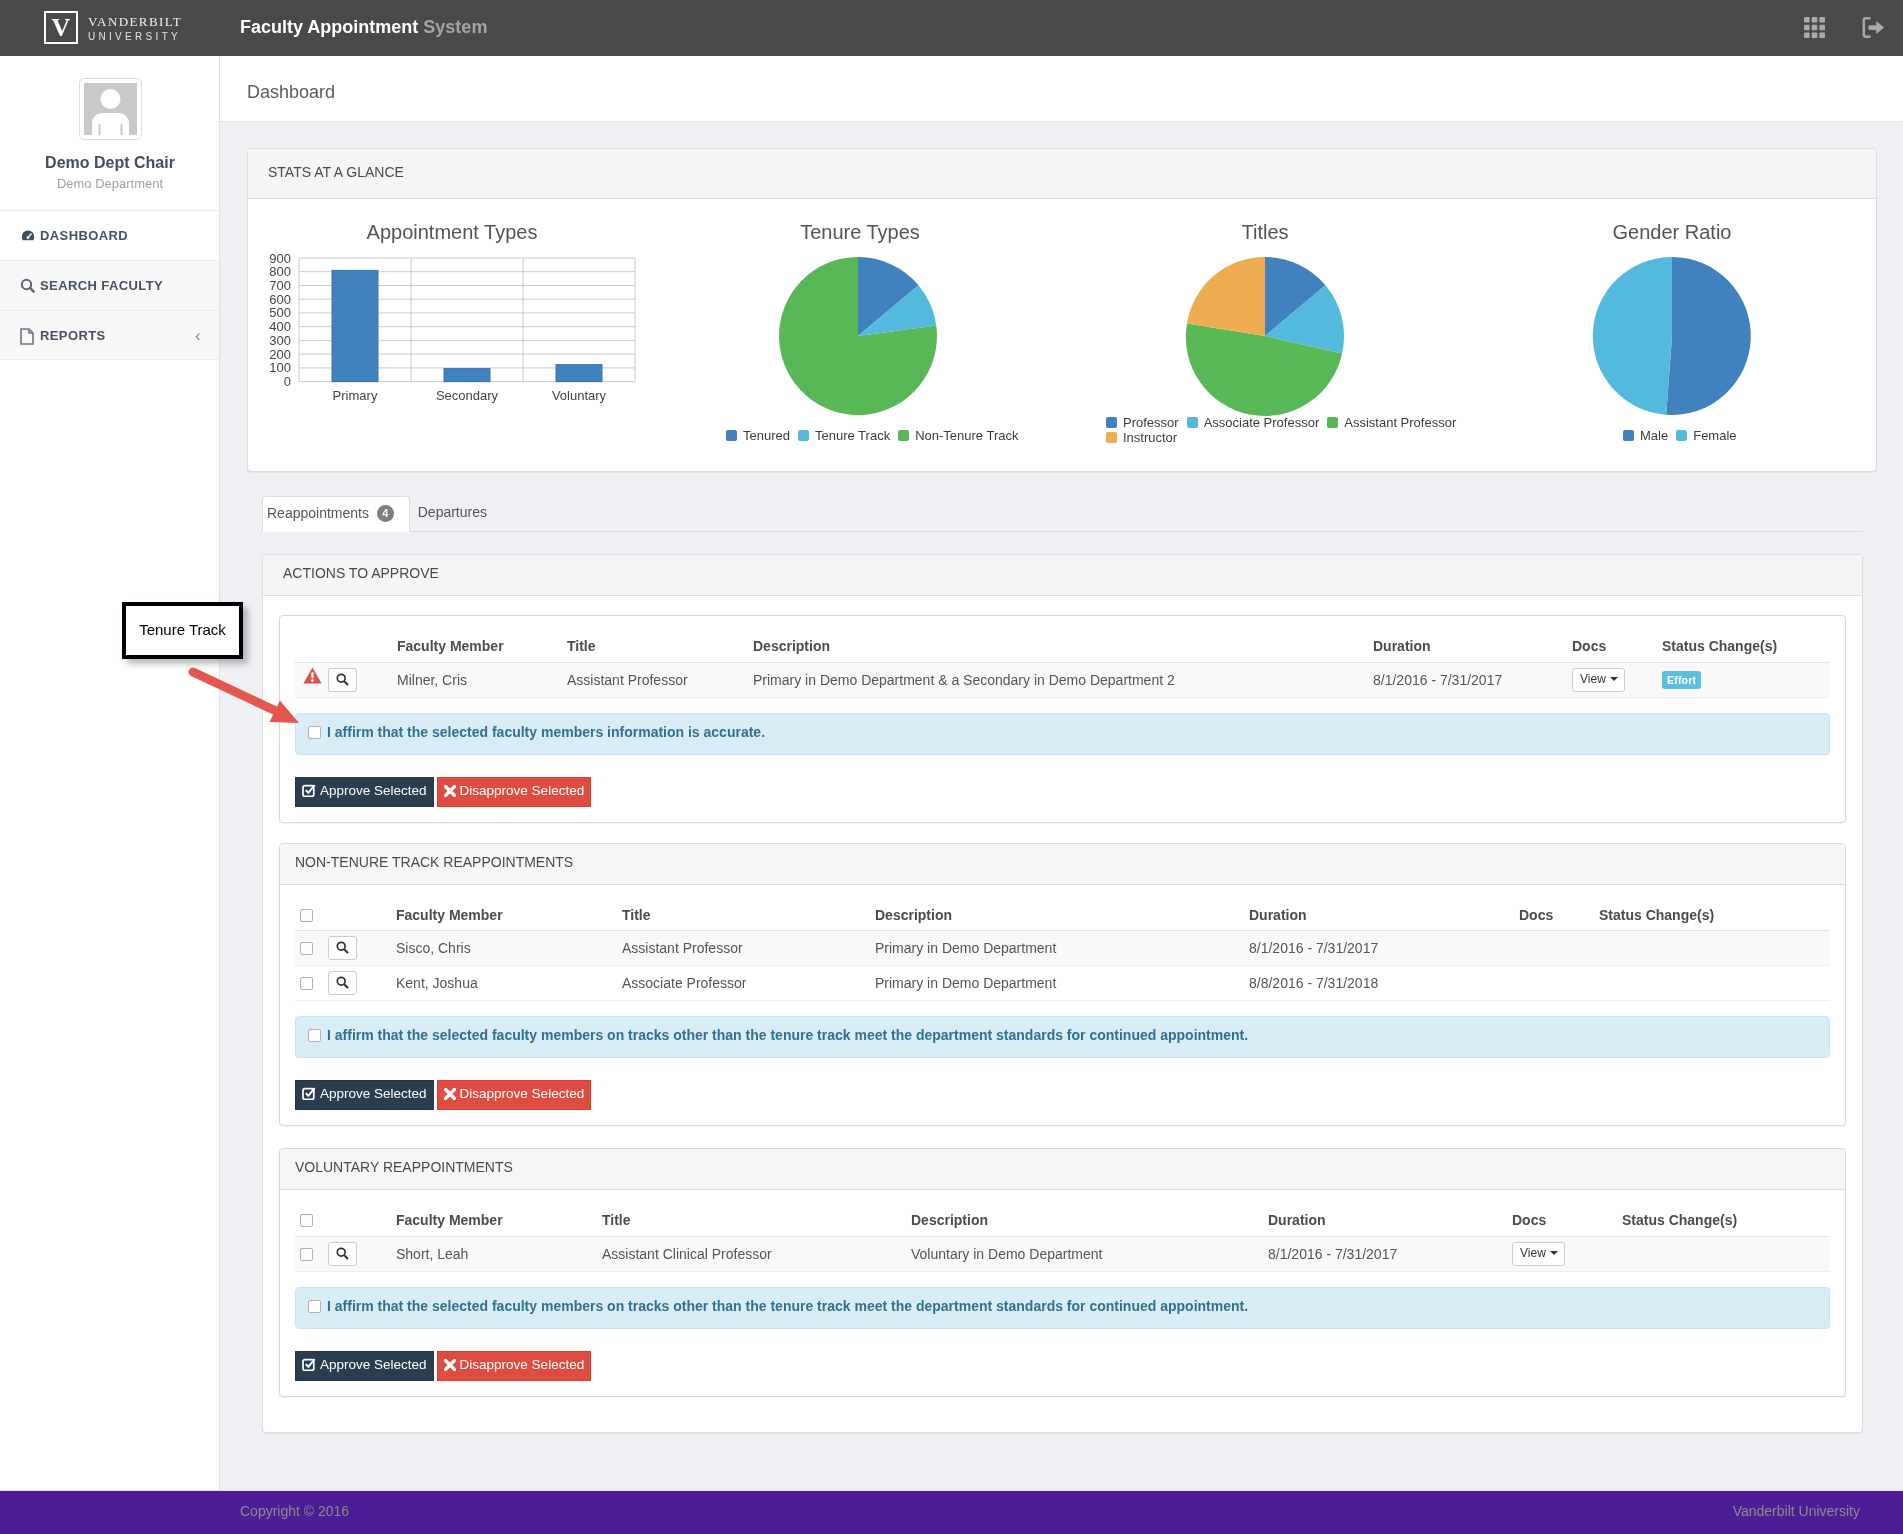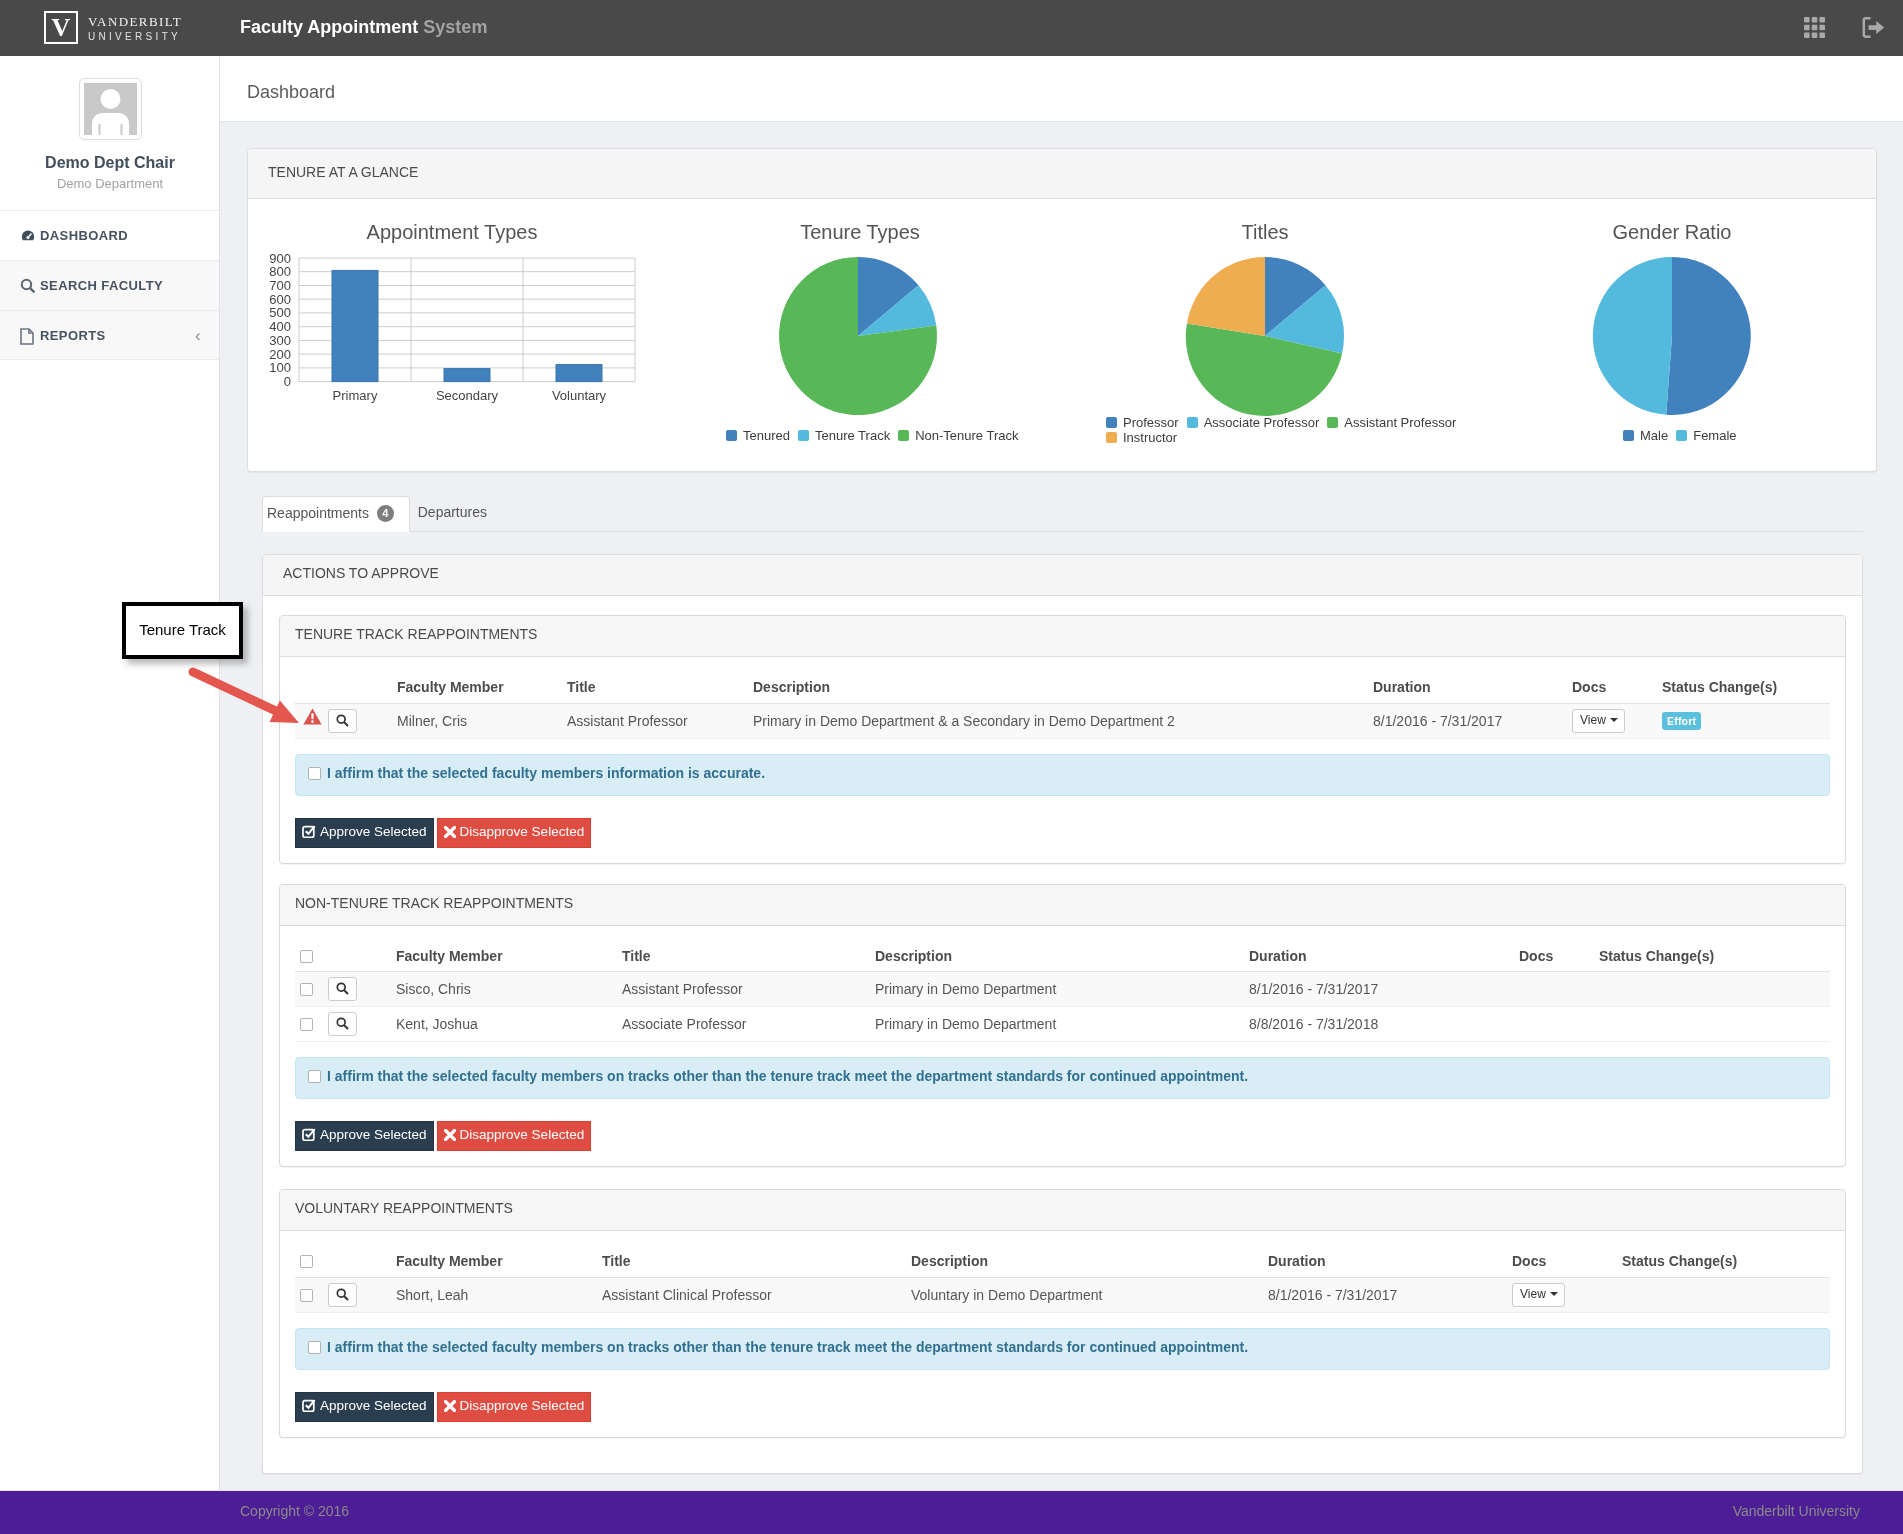--- a/index.html
+++ b/index.html
@@ -136,21 +136,21 @@
           <path d="M9 1 V5 H13" fill="none" stroke="#6b7682" stroke-width="1.6"></path>
         </svg>
       REPORTS<span class="chev">‹</span></div>
   </div>
 </div>
 
 <div class="pagehead">Dashboard</div>
 
 <div class="content">
   <div class="panel stats">
-    <div class="phead">TENURE AT A GLANCE</div>
+    <div class="phead">STATS AT A GLANCE</div>
     <div class="statsbody">
       <svg width="1628" height="273" viewBox="0 0 1628 273" style="position:absolute;left:0;top:2px">
 
         <text x="204" y="38" font-size="20" fill="#545454" text-anchor="middle">Appointment Types</text>
         <g stroke="#cccccc" stroke-width="1">
           <line x1="51" y1="57" x2="387" y2="57"></line>
           <line x1="51" y1="70.7" x2="387" y2="70.7"></line>
           <line x1="51" y1="84.5" x2="387" y2="84.5"></line>
           <line x1="51" y1="98.2" x2="387" y2="98.2"></line>
           <line x1="51" y1="111.9" x2="387" y2="111.9"></line>
@@ -210,21 +210,20 @@
 
   <div class="tabs">
     <div class="tab active">Reappointments <span class="badge4">4</span></div>
     <div class="tab">Departures</div>
   </div>
 
   <div class="panel actions">
     <div class="phead">ACTIONS TO APPROVE</div>
     <div class="actionsbody">
       <div class="panel sub">
-        <div class="phead">TENURE TRACK REAPPOINTMENTS</div>
         <div class="subbody">
           <table>
             <colgroup>
                 <col style="width:32px">
                 <col style="width:62px">
                 <col style="width:170px">
                 <col style="width:186px">
                 <col style="width:620px">
                 <col style="width:199px">
                 <col style="width:90px">

